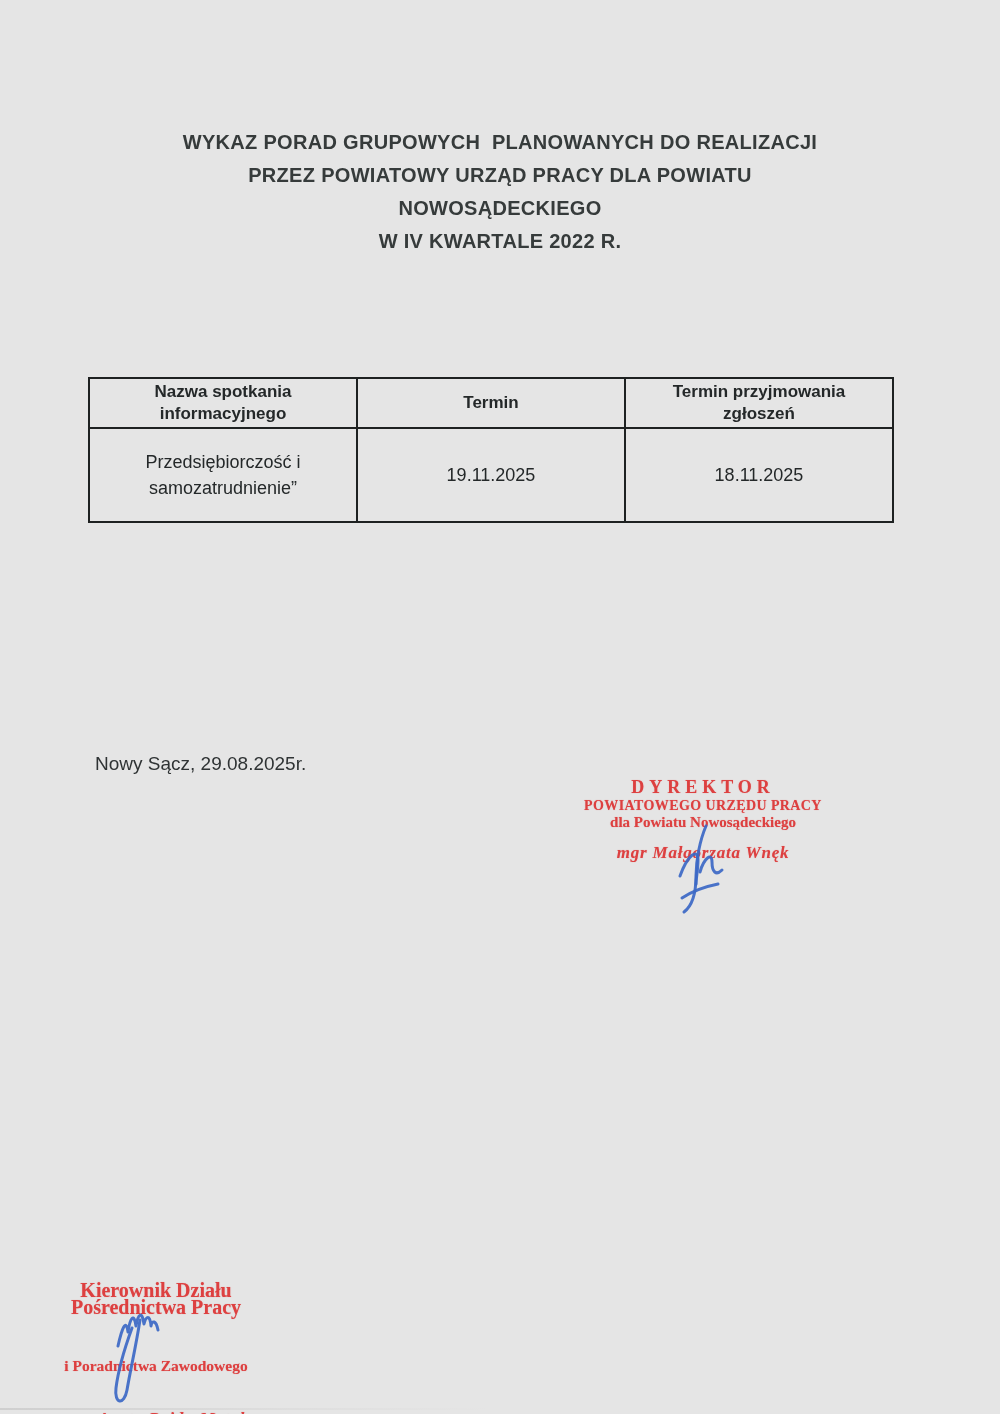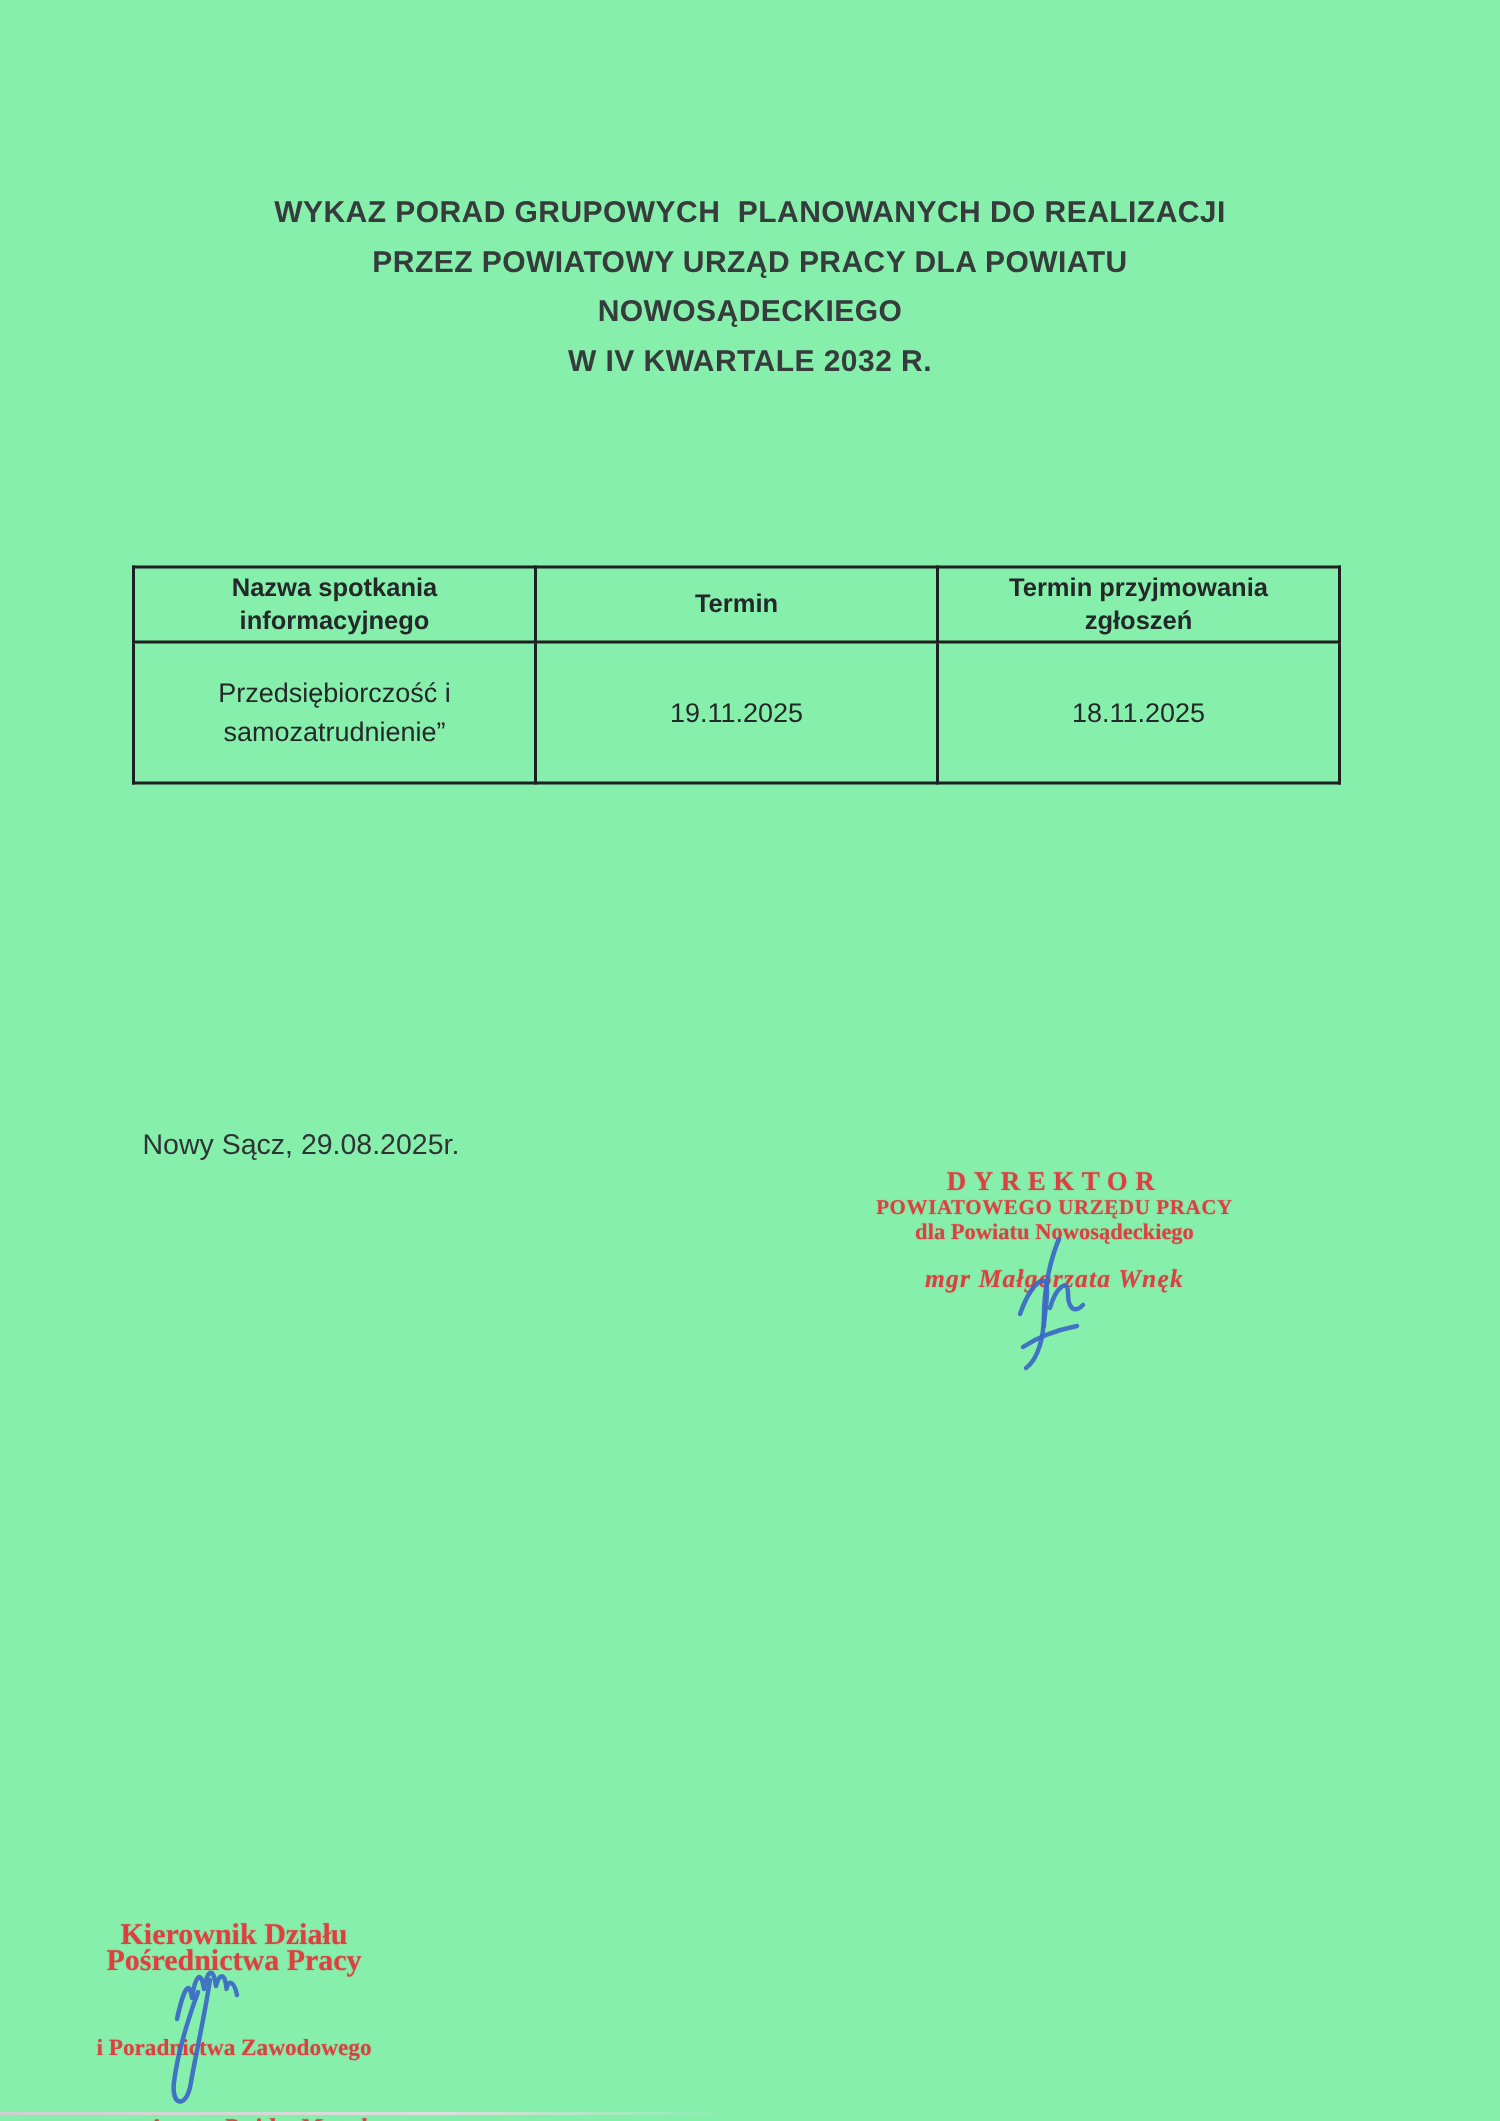--- a/index.html
+++ b/index.html
@@ -1,20 +1,20 @@
 <!DOCTYPE html>
 <html><head>
 <meta charset="utf-8">
 <style>
   html,body{margin:0;padding:0;}
   body{
     width:1000px;height:1414px;background:#ffffff;position:relative;
     font-family:"Liberation Sans", sans-serif;overflow:hidden;
   }
-  .page{position:absolute;inset:0;background:#86efac;}
+  .page{position:absolute;inset:0;background:#e5e5e5;}
 
   
   .title{
     position:absolute;top:126px;left:0;width:100%;
     text-align:center;font-weight:bold;color:#363b3b;
     font-size:20px;line-height:33px;letter-spacing:.3px;
   }
   .title-line{white-space:pre-wrap;}
 
   
@@ -72,21 +72,21 @@
 </style>
 </head>
 <body>
 
 <div class="page">
 
   <div class="title">
     <div class="title-line">WYKAZ PORAD GRUPOWYCH  PLANOWANYCH DO REALIZACJI</div>
     <div class="title-line">PRZEZ POWIATOWY URZĄD PRACY DLA POWIATU</div>
     <div class="title-line">NOWOSĄDECKIEGO</div>
-    <div class="title-line">W IV KWARTALE 2032 R.</div>
+    <div class="title-line">W IV KWARTALE 2022 R.</div>
   </div>
 
   <table class="tbl">
     <thead>
       <tr>
         <th>Nazwa spotkania informacyjnego</th>
         <th>Termin</th>
         <th>Termin przyjmowania zgłoszeń</th>
       </tr>
     </thead>

